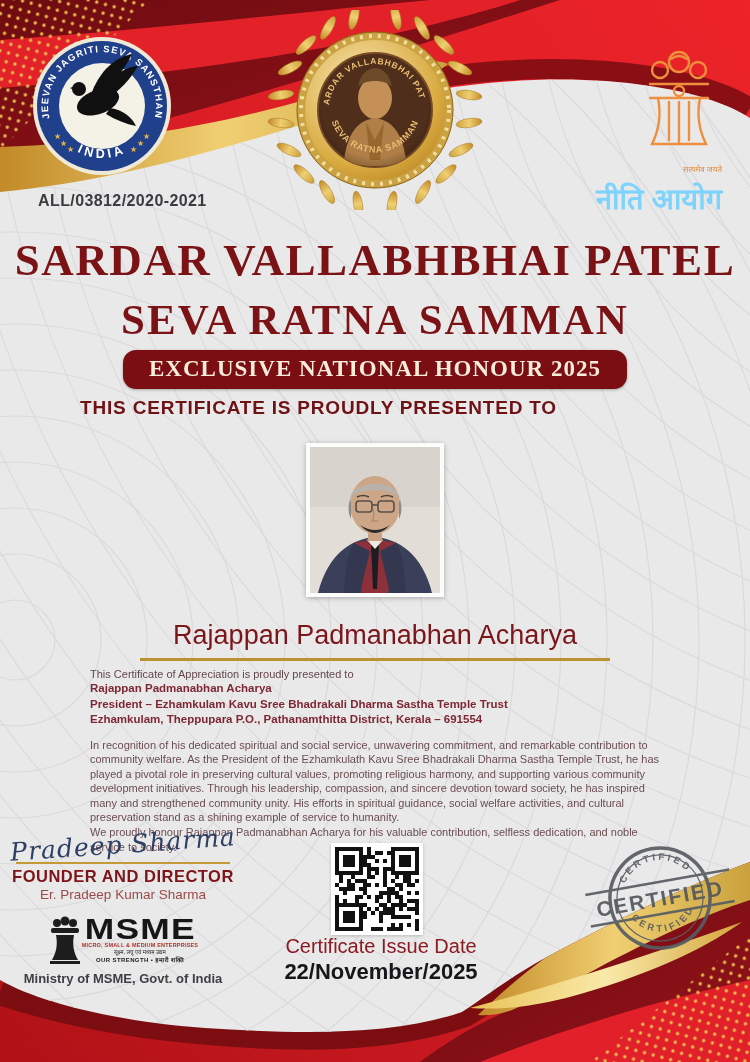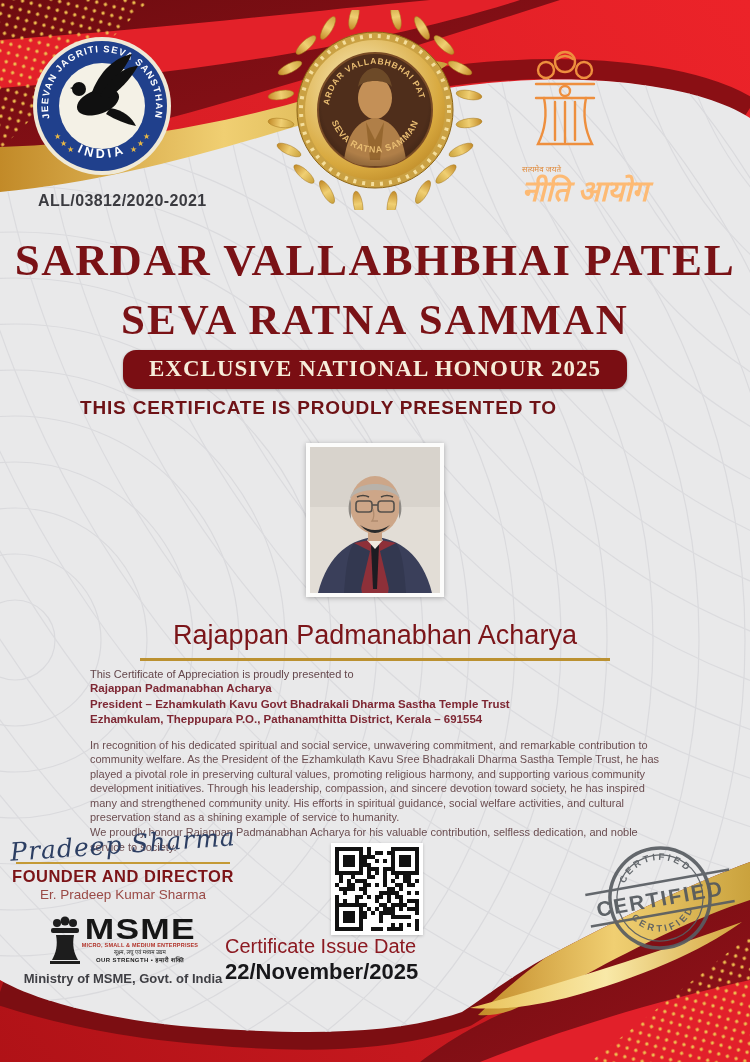--- a/index.html
+++ b/index.html
@@ -3,23 +3,23 @@
 <meta charset="utf-8">
 <style>
   html,body{margin:0;padding:0;background:#333;}
   .canvas{position:relative;width:750px;height:1062px;overflow:hidden;
           font-family:"Liberation Sans",sans-serif;background:#c4161c;}
   .abs{position:absolute;}
   svg text{user-select:none;}
 
   
   .cert-number{left:38px;top:192px;font-size:16px;font-weight:600;color:#3b3b40;letter-spacing:.4px;}
-  .niti-block{left:522px;top:46px;width:200px;text-align:left;}
+  .niti-block{left:522px;top:46px;width:200px;text-align:right;}
   .niti-motto{font-size:8px;color:#e08a3a;margin-top:1px;}
-  .niti-name{font-size:29px;font-weight:bold;color:#fdba74;margin-top:2px;line-height:30px;font-style:italic;}
+  .niti-name{font-size:29px;font-weight:bold;color:#7dd3fc;margin-top:10px;line-height:30px;}
 
   
   .title1{left:0;top:234px;width:750px;text-align:center;font-family:"Liberation Serif",serif;
           font-weight:bold;font-size:45px;color:#7a1216;letter-spacing:1.5px;}
   .title2{left:0;top:295px;width:750px;text-align:center;font-family:"Liberation Serif",serif;
           font-weight:bold;font-size:43px;color:#7a1216;letter-spacing:2px;}
   .banner-wrap{left:0;top:350px;width:750px;text-align:center;}
   .banner{display:inline-block;background:#7a0e13;color:#f6ecd9;font-family:"Liberation Serif",serif;
           font-weight:bold;font-size:23px;letter-spacing:1px;padding:6px 26px 7px;border-radius:13px;
           box-shadow:0 1px 3px rgba(0,0,0,.3);}
@@ -51,21 +51,21 @@
   .msme-word{font-size:29px;font-weight:900;line-height:26px;letter-spacing:1px;color:#161616;
              transform:scaleX(1.22);transform-origin:center;}
   .msme-l1{font-size:5.5px;font-weight:bold;color:#b03026;letter-spacing:.2px;}
   .msme-l2{font-size:5.5px;color:#202020;}
   .msme-l3{font-size:6px;font-weight:bold;color:#202020;letter-spacing:.4px;}
   .ministry{font-size:13px;font-weight:bold;color:#3f3f44;margin-top:5px;}
 
   
   .qr-wrap{left:331px;top:843px;width:92px;height:92px;background:#fff;padding:0;
            box-shadow:0 1px 3px rgba(0,0,0,.2);display:flex;align-items:center;justify-content:center;}
-  .issueblock{left:225px;top:935px;width:300px;text-align:left;}
+  .issueblock{left:231px;top:935px;width:300px;text-align:center;}
   .issue-label{font-size:20px;font-weight:500;color:#8c1a22;}
   .issue-date{font-size:22px;font-weight:bold;color:#17171a;margin-top:1px;}
 
   
   .stamp{left:585px;top:838px;width:150px;height:128px;opacity:.92;}
 </style>
 </head>
 <body>
 
 <div class="canvas">
@@ -329,21 +329,21 @@
       <path d="M63,62 Q65,70 62,74 L68,74" stroke="#b08b6d" stroke-width="1.3" fill="none"></path>
     </svg>
   </div>
 
   <div class="abs name">Rajappan Padmanabhan Acharya</div>
   <div class="abs name-rule"></div>
 
   <div class="abs bodyblock">
     <div class="b-intro">This Certificate of Appreciation is proudly presented to</div>
     <div class="b-bold">Rajappan Padmanabhan Acharya</div>
-    <div class="b-bold">President – Ezhamkulath Kavu Govt Bhadrakali Dharma Sastha Temple Trust</div>
+    <div class="b-bold">President – Ezhamkulam Kavu Sree Bhadrakali Dharma Sastha Temple Trust</div>
     <div class="b-bold">Ezhamkulam, Theppupara P.O., Pathanamthitta District, Kerala – 691554</div>
     <div class="b-par">In recognition of his dedicated spiritual and social service, unwavering commitment, and remarkable contribution to community welfare. As the President of the Ezhamkulath Kavu Sree Bhadrakali Dharma Sastha Temple Trust, he has played a pivotal role in preserving cultural values, promoting religious harmony, and supporting various community development initiatives. Through his leadership, compassion, and sincere devotion toward society, he has inspired many and strengthened community unity. His efforts in spiritual guidance, social welfare activities, and cultural preservation stand as a shining example of service to humanity.</div>
     <div class="b-close">We proudly honour Rajappan Padmanabhan Acharya for his valuable contribution, selfless dedication, and noble service to society.</div>
   </div>
 
   <div class="abs sigblock">
     <div><span class="sig-script">Pradeep Sharma</span></div>
     <div class="sig-rule"></div>
     <div class="sig-role">FOUNDER AND DIRECTOR</div>
     <div class="sig-name">Er. Pradeep Kumar Sharma</div>

